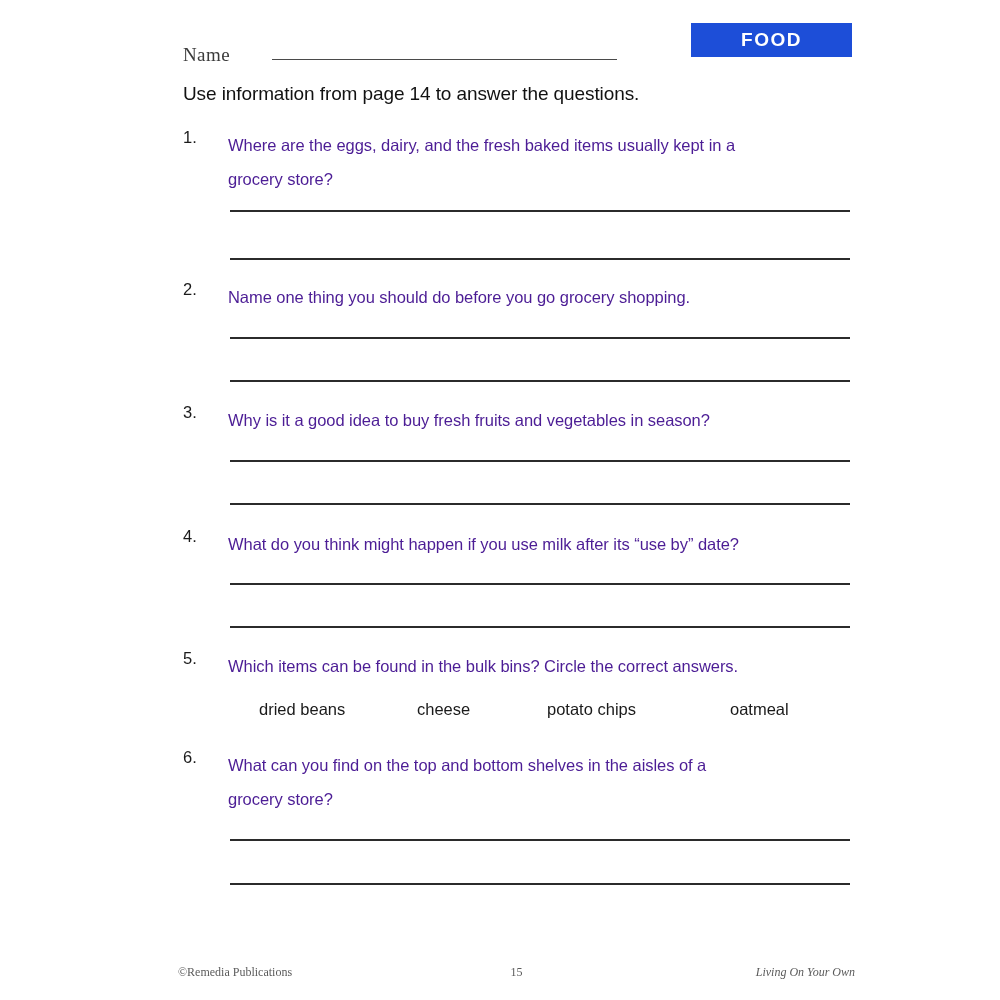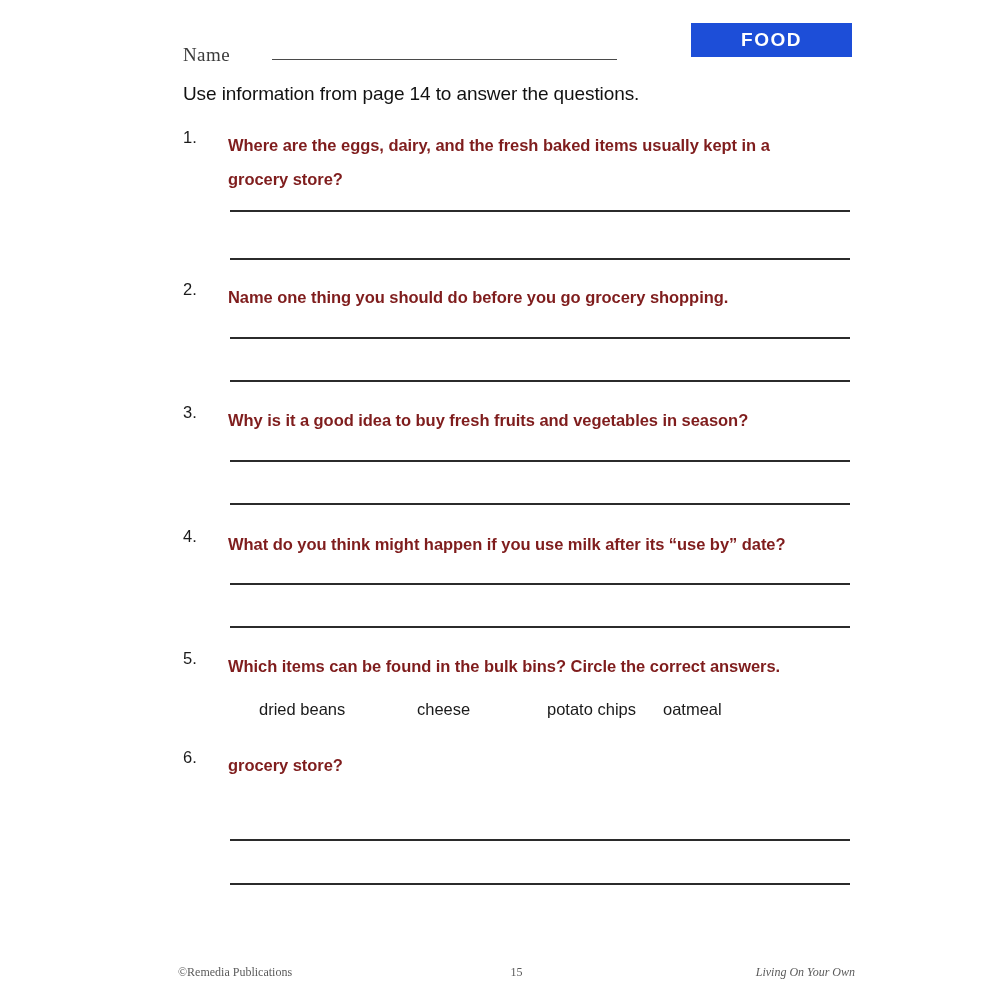--- a/index.html
+++ b/index.html
@@ -94,23 +94,22 @@
     font-size: 16.5px;
     color: #1a1a1a;
   }
   .q-text {
     position: absolute;
     left: 228px;
     top: 0;
     width: 600px;
     font-size: 16.5px;
     line-height: 34px;
-    color: #7f1d1d;
+    color: #4c1d95;
     letter-spacing: -0.05px;
-    font-weight: bold;
   }
   .q-text .line2 {
     display: block;
   }
   .answer-line {
     position: absolute;
     left: 230px;
     width: 620px;
     height: 0;
     border-top: 2px solid #2b2b2b;
@@ -201,29 +200,29 @@
         <div class="q-text"><span>What do you think might happen if you use milk after its “use by” date?</span></div>
       </div>
       <div class="answer-line" style="top: 583px;"></div>
       <div class="answer-line" style="top: 626px;"></div>
       <div class="question" style="top: 649px;">
         <div class="q-num">5.</div>
         <div class="q-text"><span>Which items can be found in the bulk bins? Circle the correct answers.</span></div>
       </div>
       <div class="question" style="top: 748px;">
         <div class="q-num">6.</div>
-        <div class="q-text"><span class="line2">grocery store?</span></div>
+        <div class="q-text"><span>What can you find on the top and bottom shelves in the aisles of a</span><span class="line2">grocery store?</span></div>
       </div>
       <div class="answer-line" style="top: 839px;"></div>
       <div class="answer-line" style="top: 883px;"></div>
       <div class="options-row" style="top: 700px;">
         <span class="option" style="left: 259px;">dried beans</span>
         <span class="option" style="left: 417px;">cheese</span>
         <span class="option" style="left: 547px;">potato chips</span>
-        <span class="option" style="left: 663px;">oatmeal</span>
+        <span class="option" style="left: 730px;">oatmeal</span>
       </div>
     </div>
 
   <div class="footer">
     <span class="footer-left">©Remedia Publications</span>
     <span class="footer-center">15</span>
     <span class="footer-right">Living On Your Own</span>
   </div>
 
 </div>

